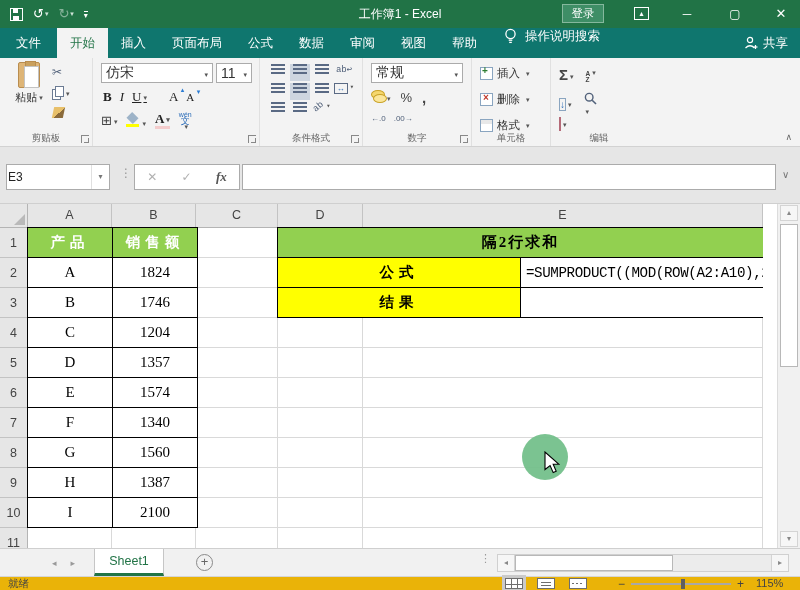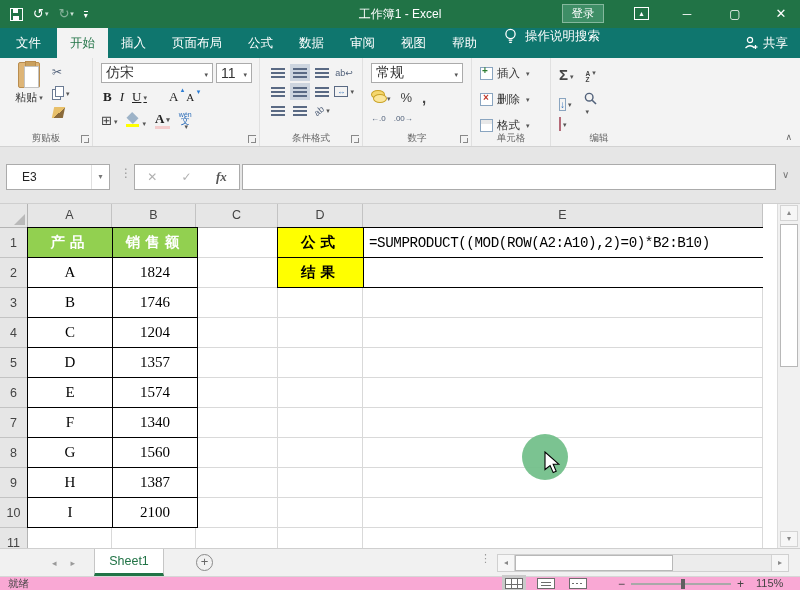--- a/index.html
+++ b/index.html
@@ -64,21 +64,21 @@
   .bucket { display:inline-block; position:relative; width:14px; height:14px; }
   .bucket::before { content:""; position:absolute; left:2px; top:1px; width:9px; height:8px; background:#9db3c8; transform:rotate(45deg); }
   .bucket::after { content:""; position:absolute; left:0; bottom:0; width:13px; height:3px; background:#ffff00; }
   .fcolor { font-family:"Liberation Serif",serif; font-size:13px; font-weight:bold; border-bottom:3px solid #f4cccc; line-height:12px; }
   .pinyin { display:inline-flex; flex-direction:column; align-items:center; line-height:6px; color:#2b6cb8; }
   .pinyin .py1 { font-size:7px; } .pinyin .py2 { font-size:9px; }
 
   
   .al-grid { position:absolute; left:8px; top:5px; display:grid; grid-template-columns:repeat(4,22px); grid-auto-rows:19px; align-items:center; }
   .lines { display:inline-block; width:14px; height:10px; background:repeating-linear-gradient(#5a6a84 0 1.6px,transparent 1.6px 4.2px); }
-  .albtn { width:20px; height:17px; display:flex; align-items:center; justify-content:center; }
+  .albtn { width:20px; height:17px; display:flex; align-items:flex-start; justify-content:center;font-family:Liberation Mono, monospace; }
   .albtn.on { background:#cdd5df; }
   .wrap-ic,.orient-ic { font-size:9px; color:#51617a; }
   .merge-ic { width:15px; height:11px; border:1px solid #5a6a84; font-size:8px; line-height:9px; text-align:center; color:#2b6cb8; }
 
   
   .numsel { position:absolute; left:8px; top:5px; width:92px; }
   .numrow2 { position:absolute; left:8px; top:31px; display:flex; align-items:center; gap:10px; }
   .coins { display:inline-block; position:relative; width:14px; height:12px; }
   .coins::before { content:""; position:absolute; left:0; top:0; width:12px; height:7px; border-radius:50%; background:#f5d76e; border:1px solid #c9a227; }
   .coins::after { content:""; position:absolute; left:2px; top:4px; width:12px; height:7px; border-radius:50%; background:#fbe69a; border:1px solid #c9a227; }
@@ -101,21 +101,21 @@
   
   .sigma { font-size:15px; font-weight:bold; color:#444; }
   .sort-ic { display:inline-flex; flex-direction:column; font-size:6.5px; line-height:6px; color:#444; font-weight:bold; }
   .filldown { width:14px; height:14px; border:1px solid #8aa5c0; color:#2b6cb8; font-size:10px; line-height:12px; text-align:center; font-weight:bold; }
   .eraser { width:13px; height:8px; background:#e89aa8; border:1px solid #b56a78; transform:skewX(-20deg); }
   .collapse { position:absolute; right:8px; bottom:4px; font-size:9px; color:#666; }
 
   
   .fstrip { position:absolute; left:0; top:147px; width:800px; height:57px; background:#e6e6e6; border-bottom:1px solid #cfcfcf; }
   .namebox { position:absolute; left:6px; top:17px; width:104px; height:26px; background:#fff; border:1px solid #ababab; display:flex; align-items:center; }
-  .namebox .nm { flex:1; padding-left:15px; font-size:12px; color:#222; }
+  .namebox .nm { flex:1; padding-left:1px; font-size:12px; color:#222; }
   .namebox .nmdd { width:18px; text-align:center; color:#777; font-size:8px; border-left:1px solid #e0e0e0; line-height:24px; }
   .fdots { position:absolute; left:120px; top:22px; color:#999; font-size:12px; letter-spacing:0; line-height:8px; }
   .fxbox { position:absolute; left:134px; top:17px; width:106px; height:26px; background:#fff; border:1px solid #ababab; display:flex; align-items:center; justify-content:space-around; }
   .fxbox .fc { color:#b0b0b0; font-size:12px; }
   .fxbox .fx { font-family:"Liberation Serif",serif; font-style:italic; font-size:13px; color:#555; font-weight:bold; }
   .finput { position:absolute; left:242px; top:17px; width:534px; height:26px; background:#fff; border:1px solid #ababab; font-size:12px; padding-left:6px; line-height:24px; }
   .fexpand { position:absolute; left:782px; top:22px; color:#777; font-size:10px; }
 
   
   .grid { position:absolute; left:0; top:204px; width:763px; height:344px; background:#fff; overflow:hidden; }
@@ -148,21 +148,21 @@
   .nav-arrows { position:absolute; left:52px; top:0; height:100%; display:flex; align-items:center; gap:14px; color:#9a9a9a; font-size:9px; }
   .sheettab { position:absolute; left:94px; top:0; height:27px; min-width:70px; background:#fff; border-left:1px solid #c6c6c6; border-right:1px solid #c6c6c6; border-bottom:3px solid #217346; color:#217346; font-size:12.5px; text-align:center; line-height:24px; padding:0 12px; }
   .addsheet { position:absolute; left:196px; top:5px; width:17px; height:17px; border:1.4px solid #8a8a8a; border-radius:50%; color:#666; font-size:13px; line-height:14px; text-align:center; }
   .tdots { position:absolute; left:480px; top:7px; color:#9a9a9a; font-size:11px; line-height:5px; }
   .hscroll { position:absolute; left:497px; top:5px; width:292px; height:18px; background:#ececec; border:1px solid #d0d0d0; }
   .hs-arrow { position:absolute; top:0; width:17px; height:16px; background:#f6f6f6; border-right:1px solid #d4d4d4; color:#888; font-size:8px; text-align:center; line-height:15px; }
   .hs-left { left:0; } .hs-right { right:0; border-right:none; border-left:1px solid #d4d4d4; }
   .hs-thumb { position:absolute; left:17px; top:0; width:158px; height:16px; background:#fff; border:1px solid #b8b8b8; }
 
   
-  .statusbar { position:absolute; left:0; top:576px; width:800px; height:14px; background:#f9a8d4; border-top:1px solid #d6d6d6; font-size:11px; color:#444; }
+  .statusbar { position:absolute; left:0; top:576px; width:800px; height:14px; background:#eab308; border-top:1px solid #d6d6d6; font-size:11px; color:#444; }
   .ready { position:absolute; left:8px; top:0; line-height:13px; font-size:10.5px; }
   .views { position:absolute; left:505px; top:0px; display:flex; gap:14px; align-items:center; height:13px; }
   .vw { width:18px; height:11px; border:1px solid #6d6d6d; background:#fff; position:relative; }
   .vw.active-bg { box-shadow:0 0 0 3px #cacaca; background:#fff; }
   .vw.grid-ic { background:linear-gradient(#fff,#fff) padding-box, #fff; }
   .vw.grid-ic::before { content:""; position:absolute; left:5px; top:0; bottom:0; width:1px; background:#6d6d6d; box-shadow:6px 0 0 #6d6d6d; }
   .vw.grid-ic::after { content:""; position:absolute; top:4.5px; left:0; right:0; height:1px; background:#6d6d6d; }
   .vw.page-ic::after { content:""; position:absolute; left:3px; right:3px; top:3px; height:1px; background:#6d6d6d; box-shadow:0 3px 0 #6d6d6d; }
   .vw.brk-ic::after { content:""; position:absolute; left:2px; right:2px; top:4px; height:1px; background:repeating-linear-gradient(90deg,#6d6d6d 0 2px,transparent 2px 4px); }
   .zoomer { position:absolute; left:618px; top:0; display:flex; align-items:center; height:13px; gap:6px; }
@@ -475,20 +475,23 @@
           <tr>
             <td>I</td>
             <td>2100</td>
           </tr>
         </tbody>
     </table>
 
     <table class="sheet-t" id="tbl-sum">
       <tbody>
         <tr>
+          <td class="title" colspan="2">隔2行求和</td>
+        </tr>
+        <tr>
           <td class="lab c1">公式</td>
           <td class="formula">=SUMPRODUCT((MOD(ROW(A2:A10),2)=0)*B2:B10)</td>
         </tr>
         <tr>
           <td class="lab c1">结果</td>
           <td></td>
         </tr>
       </tbody>
     </table>
   </div>

